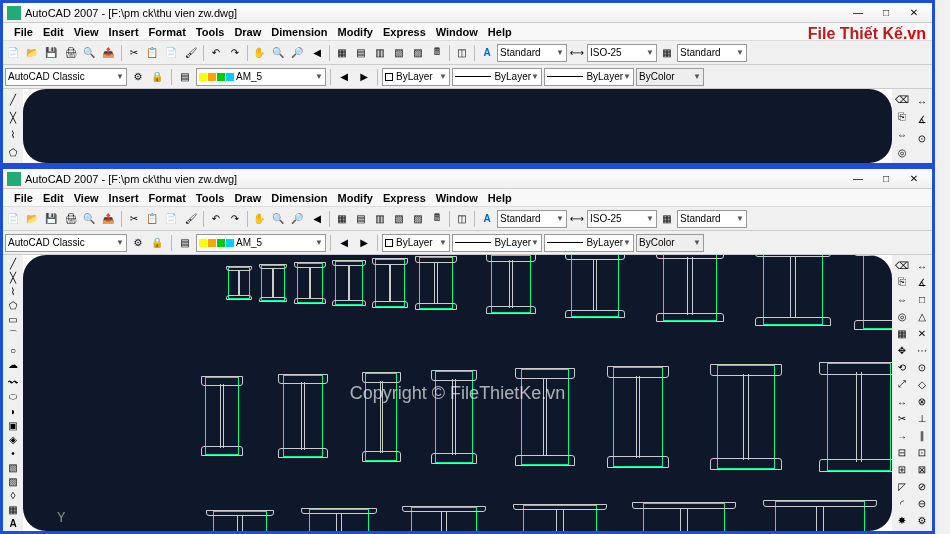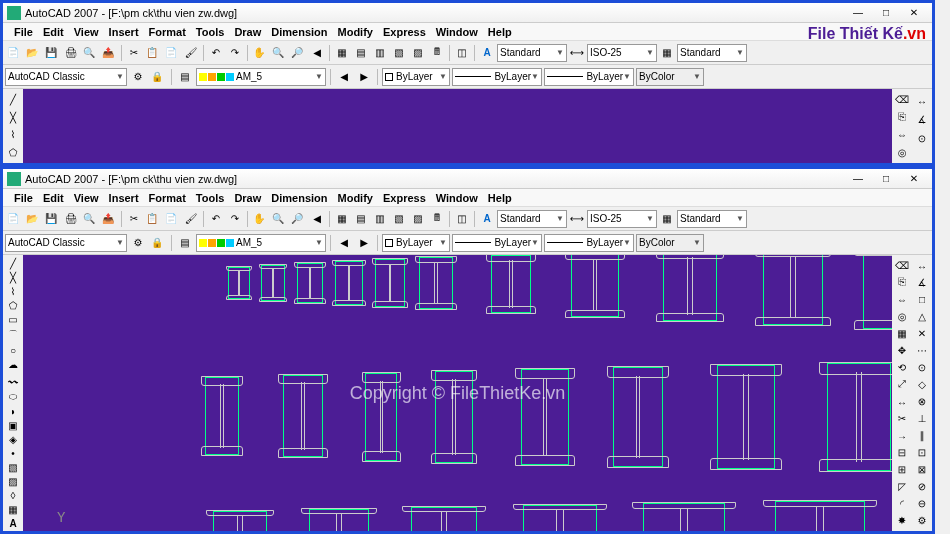--- a/index.html
+++ b/index.html
@@ -20,29 +20,29 @@
 .combo.workspace { width: 122px; }
 .combo.layer { width: 130px; }
 .combo.std { width: 70px; }
 .combo.color { width: 68px; }
 .combo.ltype { width: 90px; }
 .combo .dd { margin-left: auto; font-size: 8px; color: #555; }
 .layerbar { height: 24px; display: flex; align-items: center; padding: 0 2px; background: #f0f0f0; border-bottom: 1px solid #ccc; gap: 2px; }
 .canvas-wrap { position: relative; display: flex; height: calc(100% - 86px); }
 .ltools, .rtools { width: 20px; background: #f0f0f0; display: flex; flex-direction: column; gap: 1px; padding: 2px 1px; }
 .rtools2 { width: 20px; background: #f0f0f0; display: flex; flex-direction: column; gap: 1px; padding: 2px 1px; }
-.canvas { flex: 1; background: #4c1d95; position: relative; overflow: hidden; }
+.canvas { flex: 1; background: #0f172a; position: relative; overflow: hidden; border-radius: 23px; }
 .ibeam { position: absolute; border: 1px solid #0f8; }
 .ibeam::before, .ibeam::after { content:''; position: absolute; left: -15%; right: -15%; height: 10%; background: transparent; border: 1px solid #ccc; }
 .ibeam::before { top: -2px; border-radius: 0 0 3px 3px; }
 .ibeam::after { bottom: -2px; border-radius: 3px 3px 0 0; }
 .ibeam .web { position: absolute; left: 45%; right: 45%; top: 8%; bottom: 8%; border-left: 1px solid #ccc; border-right: 1px solid #ccc; }
 .watermark { position: absolute; top: 50%; left: 50%; transform: translate(-50%,-50%); color: rgba(255,255,255,0.65); font-size: 18px; font-weight: 500; pointer-events: none; z-index: 50; }
 .logo { position: absolute; top: 22px; right: 6px; font-size: 16px; font-weight: bold; }
-.logo .blue { color: #4c1d95; }
+.logo .blue { color: #b91c1c; }
 .logo .red { color: #d00; font-size: 16px; }
 .ycoord { position: absolute; left: 34px; bottom: 6px; color: #888; font-size: 14px; font-family: monospace; }
 .layerswatch{display:inline-flex;gap:1px;margin-right:2px;}
 .layerswatch i{width:8px;height:8px;display:inline-block;}
 .ls1{background:#ff0;} .ls2{background:#ffa500;} .ls3{background:#0c0;} .ls4{background:#0cf;}
 .lineprev{display:inline-block;width:40px;border-top:1px solid #000;margin-right:3px;}
 </style>
 </head>
 <body>
 

